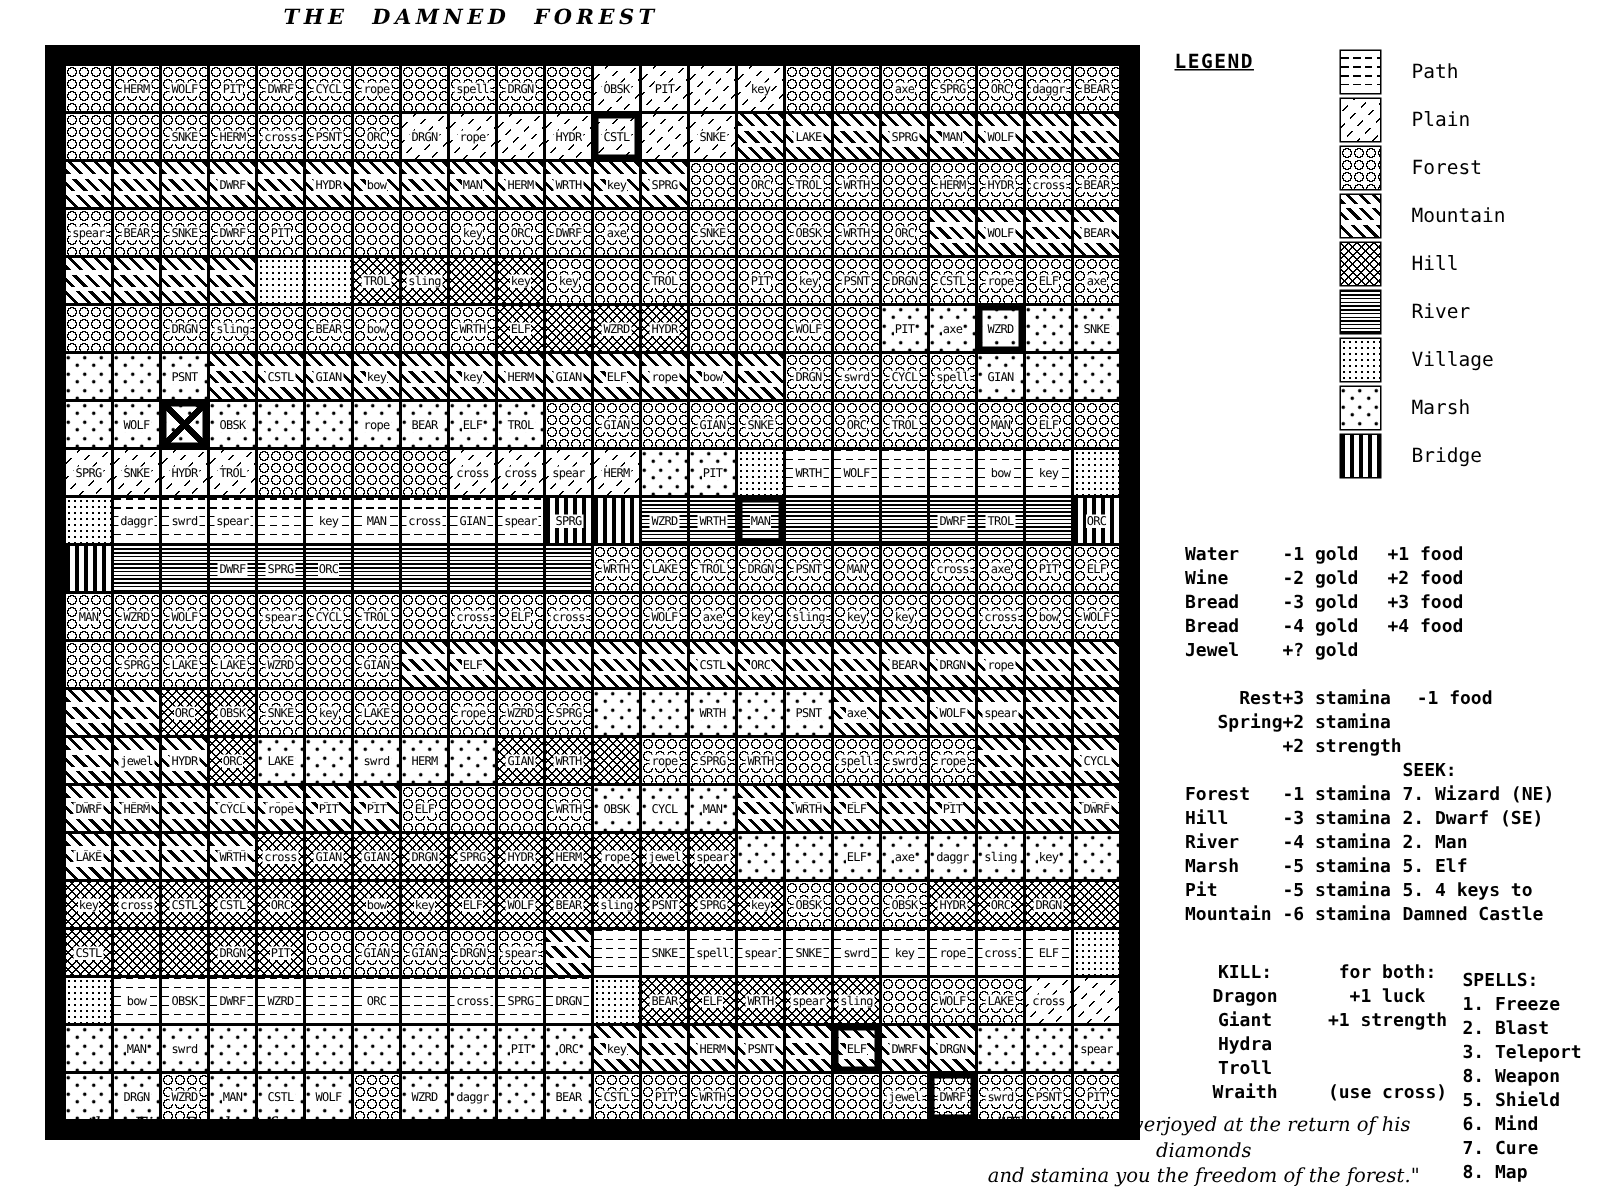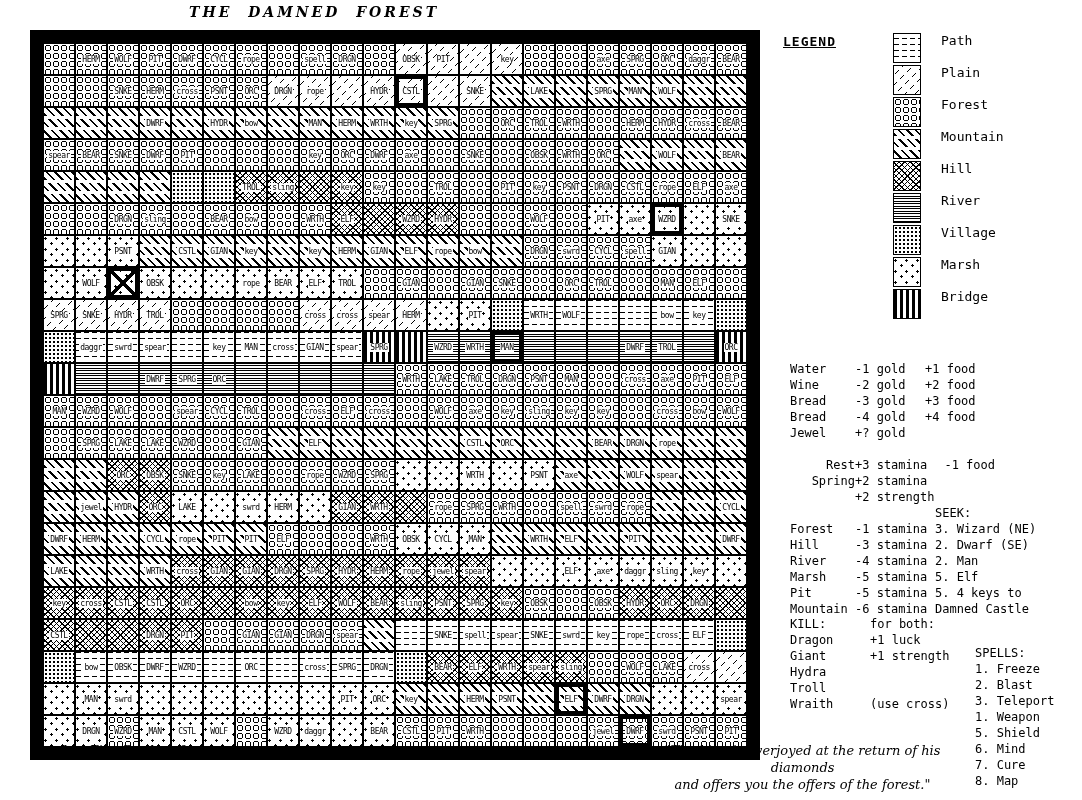--- a/index.html
+++ b/index.html
@@ -40,32 +40,32 @@
   .xx{box-shadow:inset 0 0 0 3px #000;}
   .xx::before{
     content:"";position:absolute;inset:0;z-index:3;
     background-image:
       linear-gradient(45deg,rgba(255,255,255,0) calc(50% - 2px),#000 calc(50% - 2px) calc(50% + 2px),rgba(255,255,255,0) calc(50% + 2px)),
       linear-gradient(135deg,rgba(255,255,255,0) calc(50% - 2px),#000 calc(50% - 2px) calc(50% + 2px),rgba(255,255,255,0) calc(50% + 2px));
   }
   
   #legend-heading{position:absolute;left:783px;top:34px;font-size:13px;font-weight:bold;text-decoration:underline;letter-spacing:1px;}
   #legend-list{position:absolute;left:893px;top:33px;}
-  .legend-item{display:flex;height:30px;margin-bottom:2px;}
+  .legend-item{display:flex;align-items:center;height:30px;margin-bottom:2px;}
   .swatch{width:28px;height:30px;border:1px solid #000;box-sizing:border-box;flex:0 0 auto;}
   .legend-label{margin-left:20px;font-size:13px;}
   
-  .txt{font-size:12px;line-height:16px;white-space:pre;}
+  .txt{font-size:12px;line-height:16px;white-space:pre;font-weight:bold;}
   #trade-table{position:absolute;left:790px;top:361px;}
   .trow{display:grid;grid-template-columns:65px 70px 70px;}
   #rest-table{position:absolute;left:790px;top:457px;text-align:right;}
   #terrain-cost-table{position:absolute;left:790px;top:521px;}
   .crow{display:grid;grid-template-columns:65px 90px;}
   #seek-block{position:absolute;left:935px;top:505px;}
-  #kill-table{position:absolute;left:790px;top:616px;}
+  #kill-table{position:absolute;left:790px;top:640px;text-align:center;}
   .krow{display:grid;grid-template-columns:80px 110px;}
   #spells-block{position:absolute;left:975px;top:645px;}
   
   .footer{font-family:"DejaVu Serif",serif;font-style:italic;font-size:13px;line-height:17px;}
   #footer-credit{position:absolute;left:32px;top:742px;}
   #king-quote{position:absolute;left:655px;top:742px;width:295px;text-align:center;}
 </style>
 </head>
 <body>
 
@@ -1238,23 +1238,23 @@
     </div>
     <div class="legend-item">
       <span class="swatch t-B"></span>
       <span class="legend-label">Bridge</span>
     </div>
   </div>
 
 <div id="trade-table" class="txt"><div class="trow"><span>Water</span><span>-1 gold</span><span>+1 food</span></div><div class="trow"><span>Wine</span><span>-2 gold</span><span>+2 food</span></div><div class="trow"><span>Bread</span><span>-3 gold</span><span>+3 food</span></div><div class="trow"><span>Bread</span><span>-4 gold</span><span>+4 food</span></div><div class="trow"><span>Jewel</span><span>+? gold</span><span></span></div></div>
 <div id="rest-table" class="txt"><div class="trow"><span>Rest</span><span>+3 stamina</span><span>-1 food</span></div><div class="trow"><span>Spring</span><span>+2 stamina</span><span></span></div><div class="trow"><span></span><span>+2 strength</span><span></span></div></div>
 <div id="terrain-cost-table" class="txt"><div class="crow"><span>Forest</span><span>-1 stamina</span></div><div class="crow"><span>Hill</span><span>-3 stamina</span></div><div class="crow"><span>River</span><span>-4 stamina</span></div><div class="crow"><span>Marsh</span><span>-5 stamina</span></div><div class="crow"><span>Pit</span><span>-5 stamina</span></div><div class="crow"><span>Mountain</span><span>-6 stamina</span></div></div>
-<div id="seek-block" class="txt"><div>SEEK:</div><div>3. Wizard (NE)</div><div>2. Dwarf (SE)</div><div>2. Man</div><div>5. Elf</div><div>5. 4 keys to</div><div>Damned Castle</div></div>
+<div id="seek-block" class="txt"><div>SEEK:</div><div>7. Wizard (NE)</div><div>2. Dwarf (SE)</div><div>2. Man</div><div>5. Elf</div><div>5. 4 keys to</div><div>Damned Castle</div></div>
 <div id="kill-table" class="txt"><div class="krow"><span>KILL:</span><span>for both:</span></div><div class="krow"><span>Dragon</span><span>+1 luck</span></div><div class="krow"><span>Giant</span><span>+1 strength</span></div><div class="krow"><span>Hydra</span><span></span></div><div class="krow"><span>Troll</span><span></span></div><div class="krow"><span>Wraith</span><span>(use cross)</span></div></div>
-<div id="spells-block" class="txt"><div>SPELLS:</div><div>1. Freeze</div><div>2. Blast</div><div>3. Teleport</div><div>1. Weapon</div><div>5. Shield</div><div>6. Mind</div><div>7. Cure</div><div>8. Map</div></div>
+<div id="spells-block" class="txt"><div>SPELLS:</div><div>1. Freeze</div><div>2. Blast</div><div>3. Teleport</div><div>8. Weapon</div><div>5. Shield</div><div>6. Mind</div><div>7. Cure</div><div>8. Map</div></div>
 
 <div id="footer-credit" class="footer">
   <div>Another Fine Product from:</div>
 </div>
 <div id="king-quote" class="footer">
   <div>"The king is overjoyed at the return of his diamonds</div>
-  <div>and offers you the offers of the forest."</div>
+  <div>and stamina you the freedom of the forest."</div>
 </div>
 
 </body></html>

